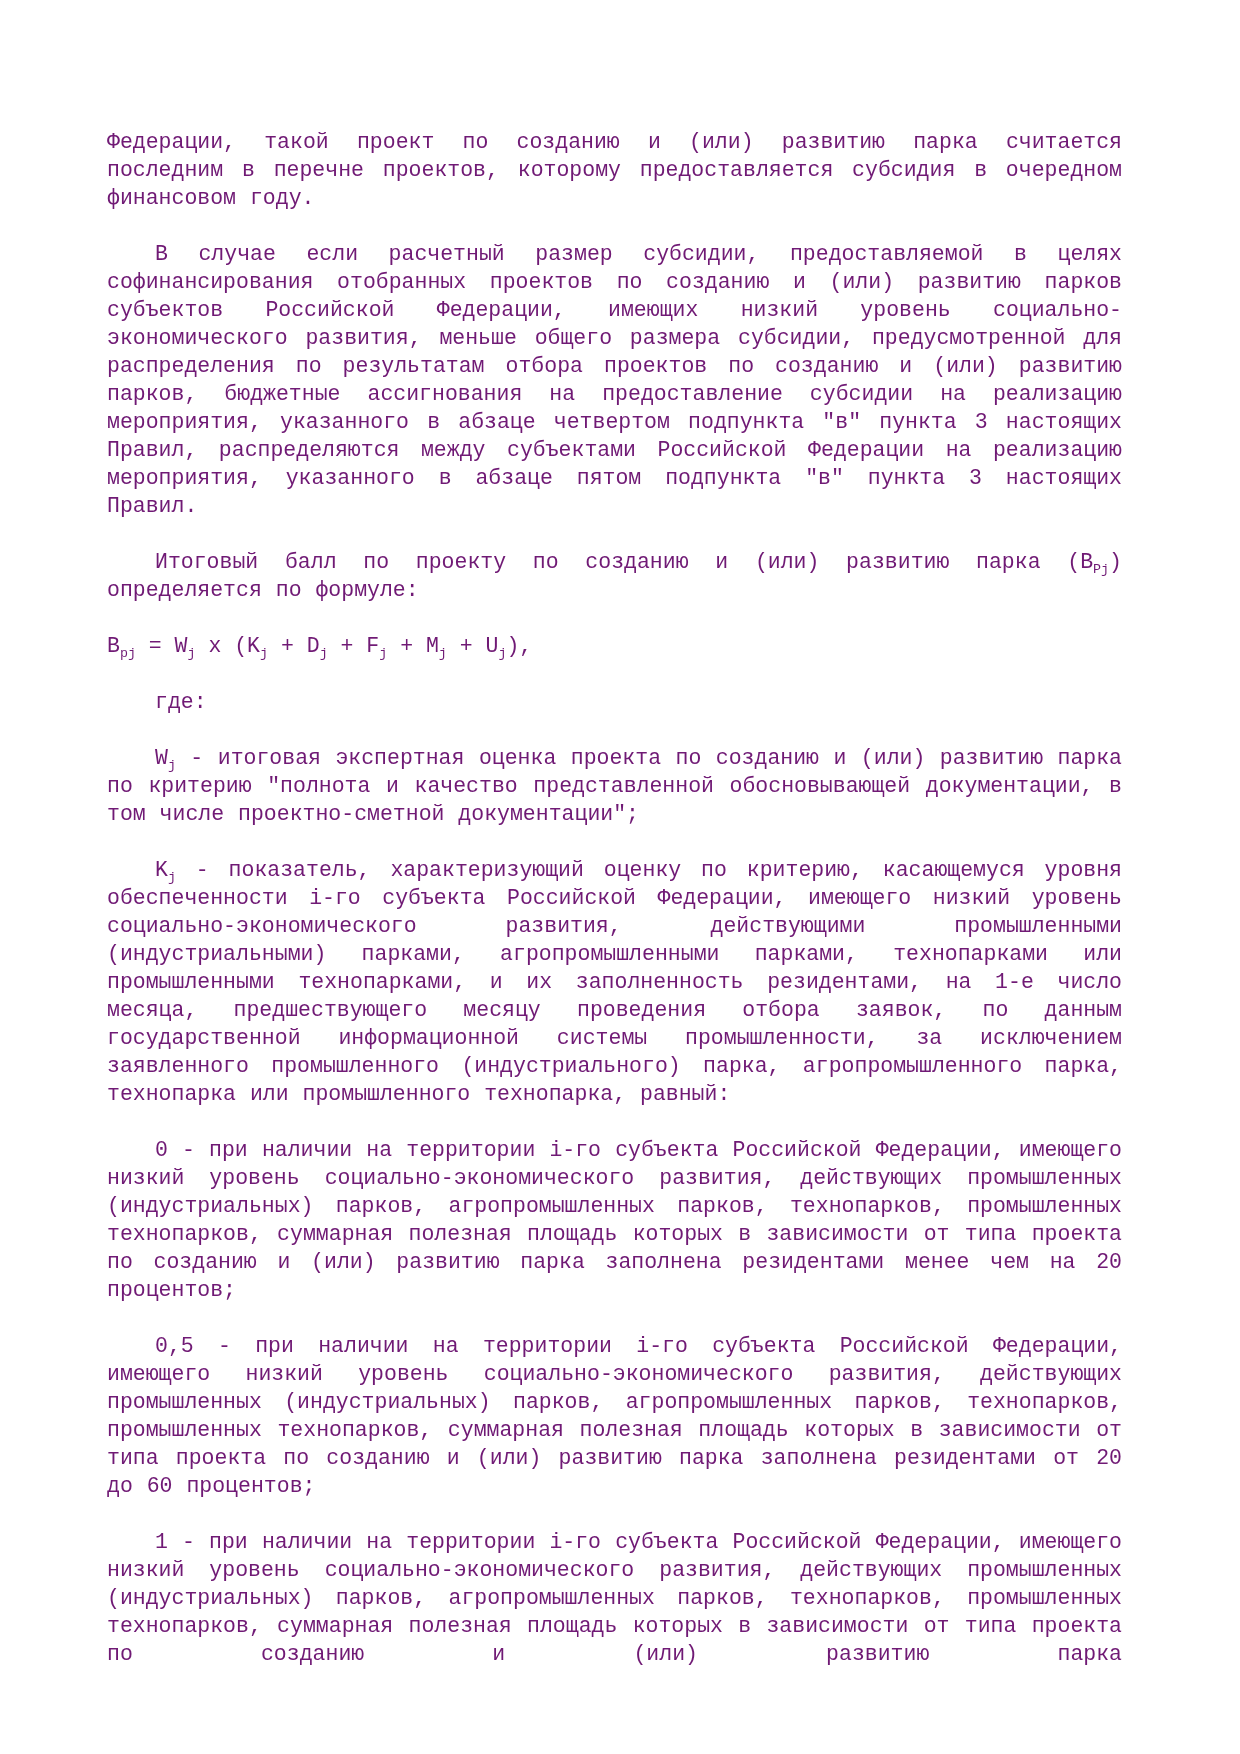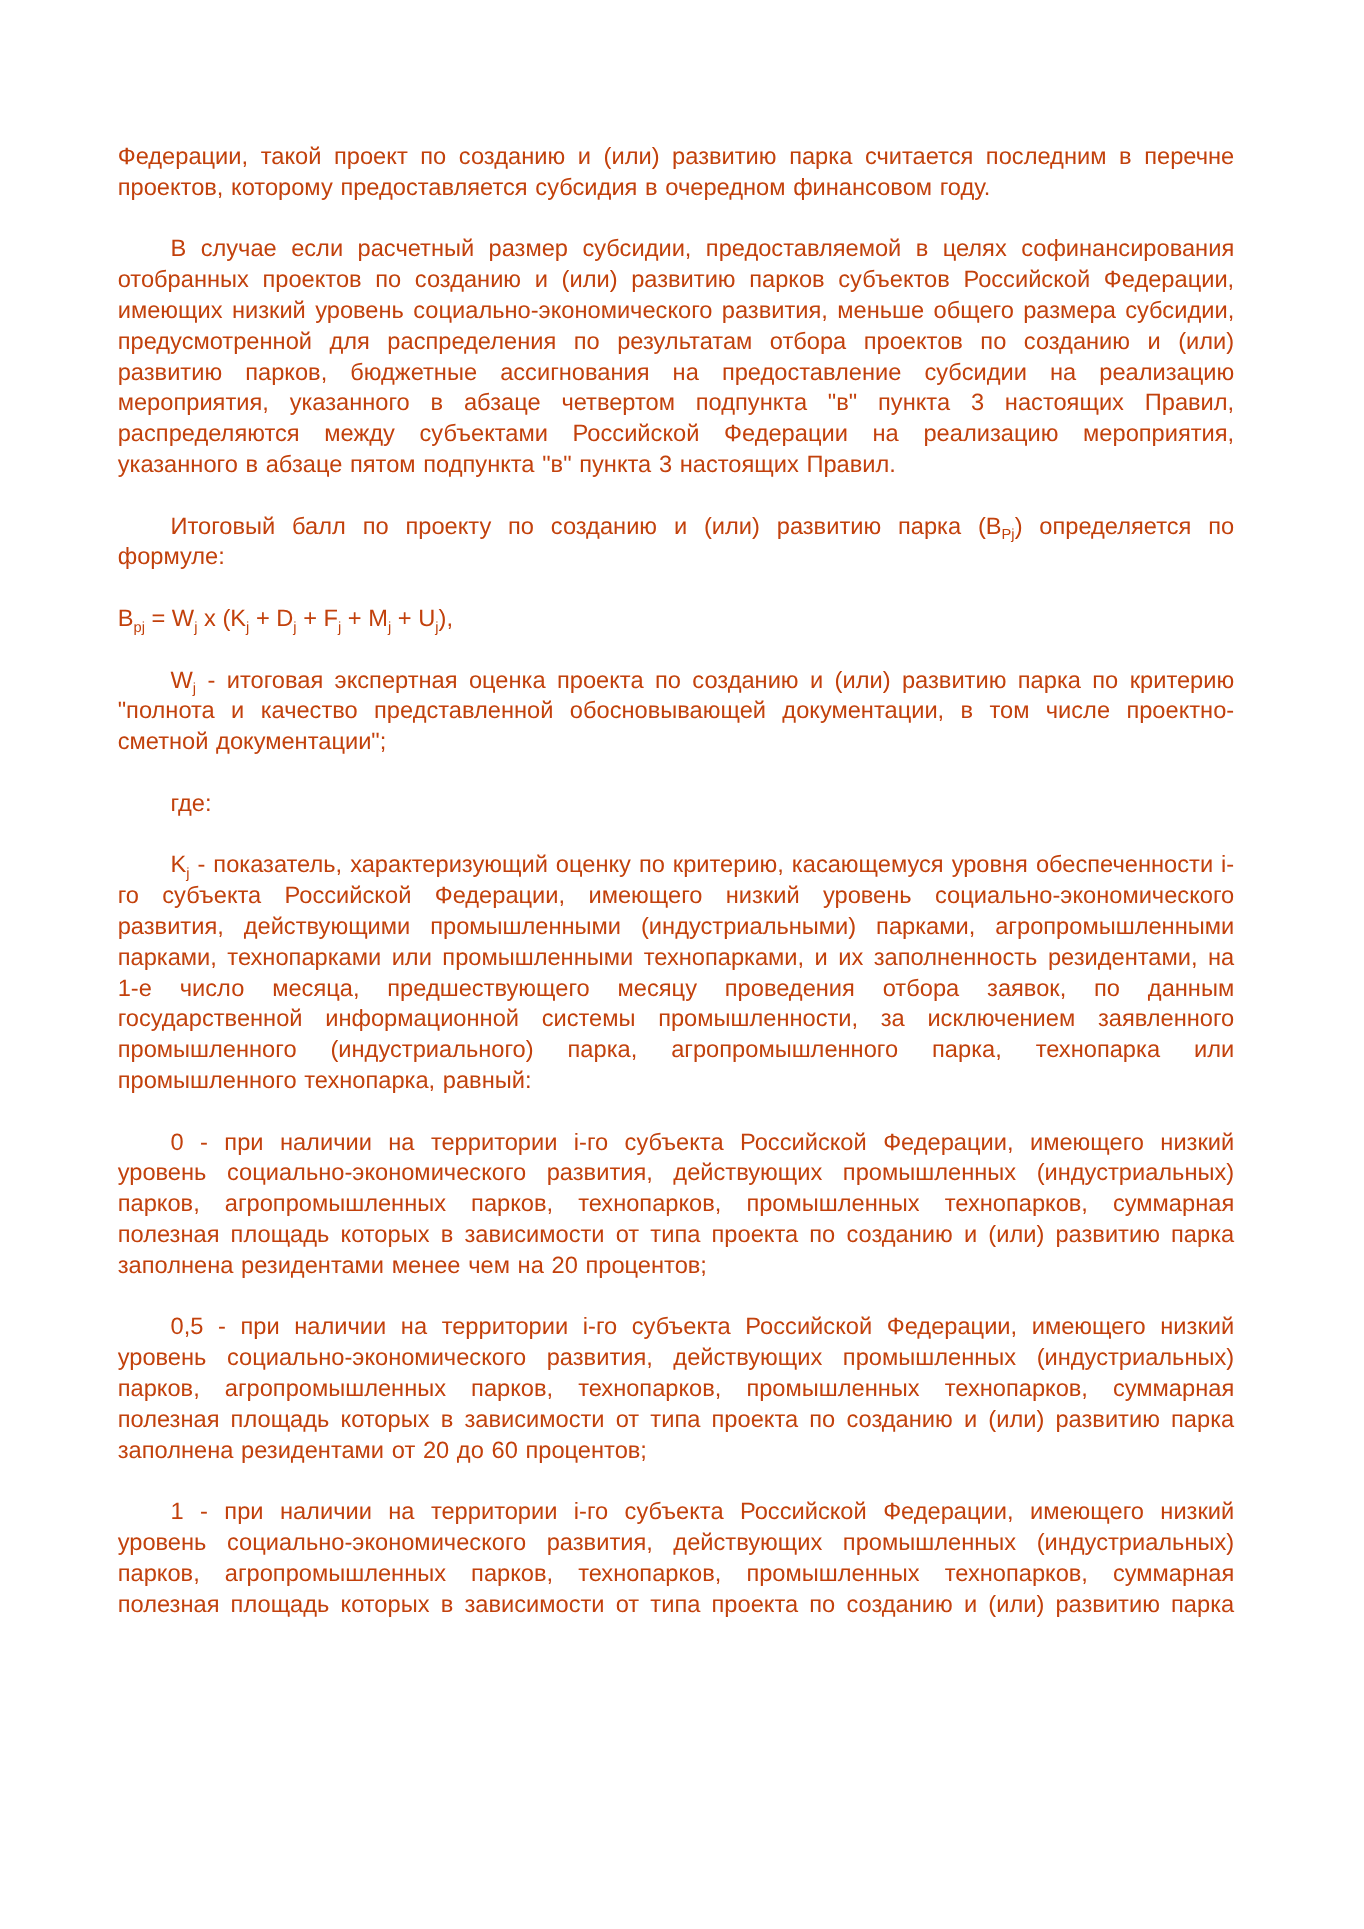--- a/index.html
+++ b/index.html
@@ -3,24 +3,24 @@
 <meta charset="utf-8">
 <style>
   html, body { margin: 0; padding: 0; background: #ffffff; }
   .page {
     position: relative;
     width: 1240px;
     height: 1754px;
     box-sizing: border-box;
     background: #ffffff;
     padding: 128px 118px 40px 107px;
-    font-family: Liberation Sans, sans-serif;
+    font-family: Liberation Mono, monospace;
     font-size: 21.5px;
     line-height: 28px;
-    color: #c2410c;
+    color: #701a75;
     overflow: hidden;
   }
   .para {
     margin: 0 0 28px 0;
     text-align: justify;
     word-spacing: 1px;
   }
   .indent { text-indent: 48px; }
   .formula {
     text-indent: 0;
@@ -38,23 +38,23 @@
 <div class="page">
   <p class="para">Федерации, такой проект по созданию и (или) развитию парка считается последним в перечне проектов, которому предоставляется субсидия в очередном финансовом году.</p>
 
   <p class="para indent">В случае если расчетный размер субсидии, предоставляемой в целях софинансирования отобранных проектов по созданию и (или) развитию парков субъектов Российской Федерации, имеющих низкий уровень социально-экономического развития, меньше общего размера субсидии, предусмотренной для распределения по результатам отбора проектов по созданию и (или) развитию парков, бюджетные ассигнования на предоставление субсидии на реализацию мероприятия, указанного в абзаце четвертом подпункта "в" пункта 3 настоящих Правил, распределяются между субъектами Российской Федерации на реализацию мероприятия, указанного в абзаце пятом подпункта "в" пункта 3 настоящих Правил.</p>
 
 
   <p class="para indent">Итоговый балл по проекту по созданию и (или) развитию парка (B<sub>Pj</sub>) определяется по формуле:</p>
 
   <p class="para formula">B<sub>pj</sub> = W<sub>j</sub> x (K<sub>j</sub> + D<sub>j</sub> + F<sub>j</sub> + M<sub>j</sub> + U<sub>j</sub>),</p>
 
+  <p class="para indent">где:</p>
+
   <p class="para indent">W<sub>j</sub> - итоговая экспертная оценка проекта по созданию и (или) развитию парка по критерию "полнота и качество представленной обосновывающей документации, в том числе проектно-сметной документации";</p>
-
-  <p class="para indent">где:</p>
 
   <p class="para indent">K<sub>j</sub> - показатель, характеризующий оценку по критерию, касающемуся уровня обеспеченности i-го субъекта Российской Федерации, имеющего низкий уровень социально-экономического развития, действующими промышленными (индустриальными) парками, агропромышленными парками, технопарками или промышленными технопарками, и их заполненность резидентами, на 1-е число месяца, предшествующего месяцу проведения отбора заявок, по данным государственной информационной системы промышленности, за исключением заявленного промышленного (индустриального) парка, агропромышленного парка, технопарка или промышленного технопарка, равный:</p>
 
   <p class="para indent">0 - при наличии на территории i-го субъекта Российской Федерации, имеющего низкий уровень социально-экономического развития, действующих промышленных (индустриальных) парков, агропромышленных парков, технопарков, промышленных технопарков, суммарная полезная площадь которых в зависимости от типа проекта по созданию и (или) развитию парка заполнена резидентами менее чем на 20 процентов;</p>
 
   <p class="para indent">0,5 - при наличии на территории i-го субъекта Российской Федерации, имеющего низкий уровень социально-экономического развития, действующих промышленных (индустриальных) парков, агропромышленных парков, технопарков, промышленных технопарков, суммарная полезная площадь которых в зависимости от типа проекта по созданию и (или) развитию парка заполнена резидентами от 20 до 60 процентов;</p>
 
   <p class="para indent justify-last">1 - при наличии на территории i-го субъекта Российской Федерации, имеющего низкий уровень социально-экономического развития, действующих промышленных (индустриальных) парков, агропромышленных парков, технопарков, промышленных технопарков, суммарная полезная площадь которых в зависимости от типа проекта по созданию и (или) развитию парка</p>
 </div>
 

